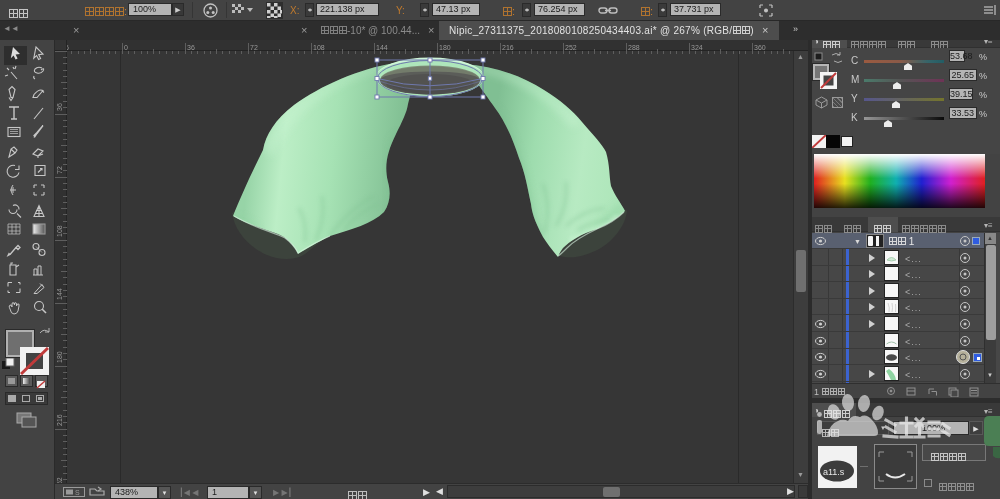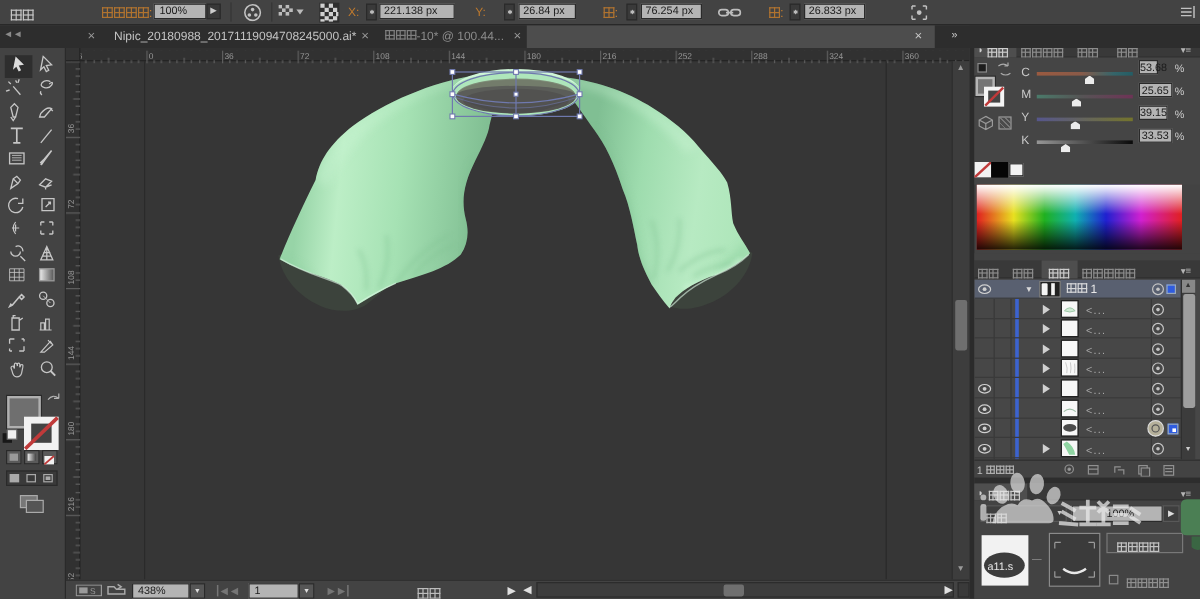--- a/index.html
+++ b/index.html
@@ -70,35 +70,35 @@
         <rect x="11.5" y="11.5" width="3.5" height="3.5"></rect>
         <rect x="1" y="14" width="3.5" height="2"></rect>
         <rect x="8" y="14" width="3.5" height="2"></rect>
       </g>
     </svg>
   <div class="abs lbl" style="left:290px;top:5px;font-size:10px">X:</div>
   <div class="abs spin" style="left:305px;top:3px"></div>
   <div class="abs ibox" style="left:316px;top:3px;width:63px;height:13px;padding-left:3px">221.138 px</div>
   <div class="abs lbl" style="left:396px;top:5px;font-size:10px">Y:</div>
   <div class="abs spin" style="left:420px;top:3px"></div>
-  <div class="abs ibox" style="left:432px;top:3px;width:48px;height:13px;padding-left:3px">26.84 px</div>
+  <div class="abs ibox" style="left:432px;top:3px;width:48px;height:13px;padding-left:3px">47.13 px</div>
   <div class="abs lbl" style="left:502px;top:5px"><span class="g"></span>:</div>
   <div class="abs spin" style="left:522px;top:3px"></div>
   <div class="abs ibox" style="left:534px;top:3px;width:51px;height:13px;padding-left:3px">76.254 px</div>
 
   <svg class="abs" style="left:598px;top:3px" width="20" height="15">
       <g stroke="#bdbdbd" stroke-width="1.4" fill="none">
         <rect x="1" y="5" width="8" height="5" rx="2.5"></rect>
         <rect x="11" y="5" width="8" height="5" rx="2.5"></rect>
         <line x1="7" y1="7.5" x2="13" y2="7.5"></line>
       </g>
     </svg>
   <div class="abs lbl" style="left:640px;top:5px"><span class="g"></span>:</div>
   <div class="abs spin" style="left:658px;top:3px"></div>
-  <div class="abs ibox" style="left:670px;top:3px;width:51px;height:13px;padding-left:3px">26.833 px</div>
+  <div class="abs ibox" style="left:670px;top:3px;width:51px;height:13px;padding-left:3px">37.731 px</div>
 
   <svg class="abs" style="left:758px;top:3px" width="16" height="15">
       <g stroke="#c2c2c2" stroke-width="1.2" fill="none">
         <path d="M2 2 h3 M2 2 v3 M14 2 h-3 M14 2 v3 M2 13 h3 M2 13 v-3 M14 13 h-3 M14 13 v-3"></path>
         <circle cx="8" cy="7.5" r="1.4" fill="#c2c2c2"></circle>
       </g>
     </svg>
 
   <svg class="abs" style="left:984px;top:5px" width="13" height="10">
       <g stroke="#c2c2c2" stroke-width="1.2">
@@ -106,25 +106,25 @@
         <line x1="0" y1="5" x2="9" y2="5"></line>
         <line x1="0" y1="8" x2="9" y2="8"></line>
         <line x1="11" y1="0" x2="11" y2="10"></line>
       </g>
     </svg>
 </div>
 
 <div class="abs" id="tabbar" style="left:0;top:21px;width:1000px;height:19px;background:#2d2d2d;z-index:25">
   <div class="abs" style="left:3px;top:3px;color:#8a8a8a;font-size:8px">◄◄</div>
   <div class="abs" style="left:73px;top:3px;color:#9a9a9a;font-size:11px">×</div>
-  <div class="abs" style="left:95px;top:4px;color:#c3c3c3;font-size:10px">Nipic_20180988_20171119094708245000.ai*</div>
   <div class="abs" style="left:301px;top:3px;color:#9a9a9a;font-size:11px">×</div>
   <div class="abs" style="left:320px;top:4px;color:#8b8b8b;font-size:10px"><span class="g s"></span><span class="g s"></span><span class="g s"></span>-10* @ 100.44...</div>
   <div class="abs" style="left:428px;top:3px;color:#9a9a9a;font-size:11px">×</div>
   <div class="abs" style="left:439px;top:0;width:340px;height:19px;background:#4d4d4d"></div>
+  <div class="abs" style="left:449px;top:4px;color:#e2e2e2;font-size:10px;width:335px;letter-spacing:0.28px">Nipic_27311375_2018080108250434403.ai* @ 267% (RGB/<span class="g s"></span><span class="g s"></span>)</div>
   <div class="abs" style="left:762px;top:3px;color:#c9c9c9;font-size:11px">×</div>
   <div class="abs" style="left:793px;top:3px;color:#c9c9c9;font-size:9px">»</div>
 </div>
 
 <div class="abs" id="toolbar" style="left:0;top:30px;width:55px;height:469px;background:#434343;border-right:1px solid #2a2a2a;z-index:20">
   <div class="abs" style="left:20px;top:3px;width:16px;height:3px;background:#383838"></div>
   <div class="abs" style="left:4px;top:16px;width:23px;height:19px;background:#2e2e2e"></div>
   <svg class="abs" style="left:0;top:16px" width="55" height="290" fill="none" stroke="#c6c6c6" stroke-width="1.1">
     <defs>
         <linearGradient id="gr1" x1="0" y1="0" x2="1" y2="0">

